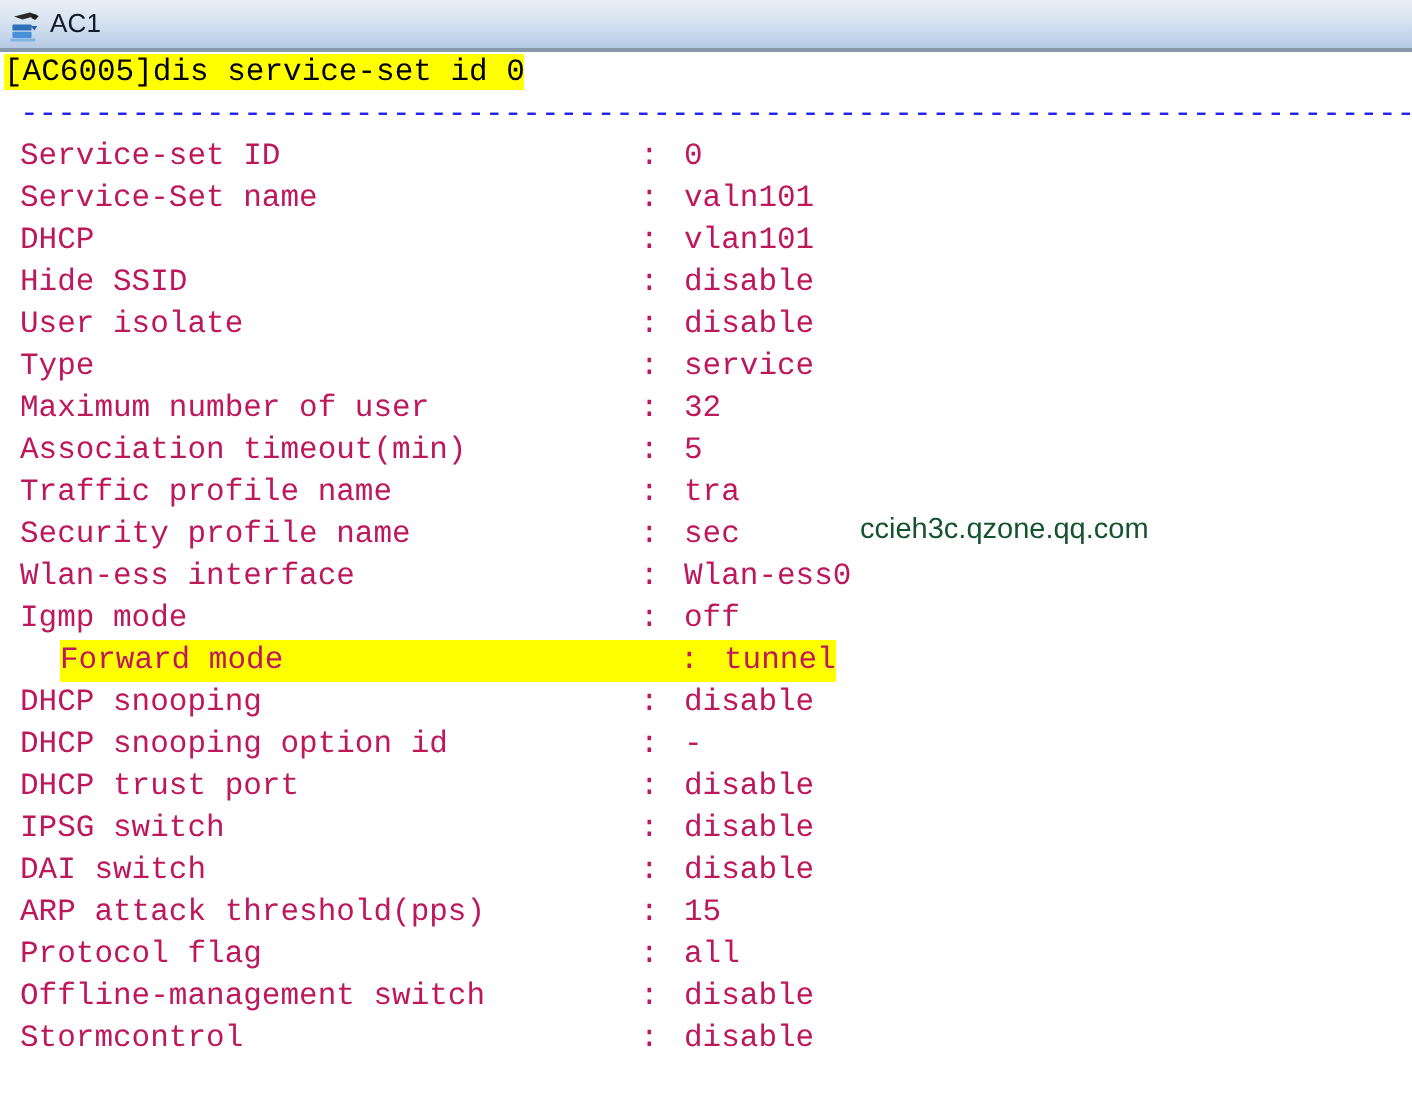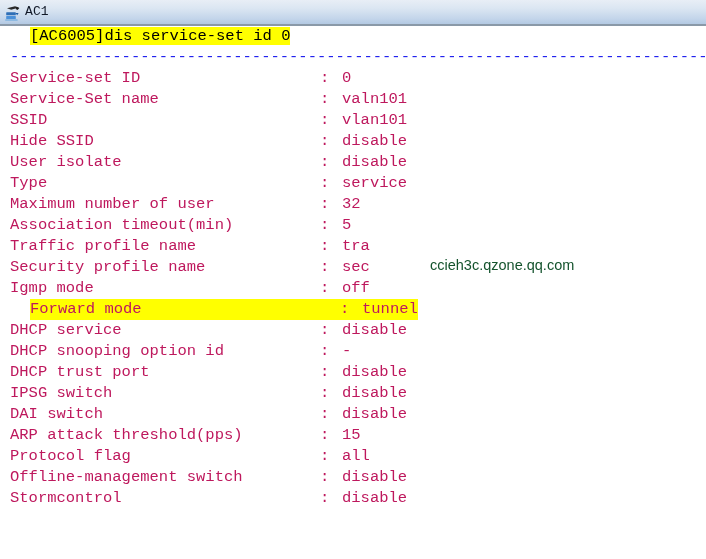--- a/index.html
+++ b/index.html
@@ -35,21 +35,21 @@
   }
   #title-bar-icon {
     width: 18px;
     height: 18px;
     flex: 0 0 18px;
     position: relative;
     margin-right: 3px;
     margin-top: 1px;
   }
   #title-bar-label {
-    font-family: Liberation Mono, monospace;
+    font-family: Liberation Sans, sans-serif;
     font-size: 13px;
     color: #111827;
     letter-spacing: 0.1px;
     line-height: 1;
     padding-bottom: 1px;
   }
 
   
   #terminal {
     position: relative;
@@ -72,21 +72,20 @@
 
   .term-line .seg {
     display: inline;
     white-space: pre;
   }
 
   
   #prompt-line {
     padding-left: 2px;
     color: #000000;
-    margin-left: 28px;
   }
   #prompt-line .hl {
     background: #ffff00;
     color: #000000;
   }
 
   
   #separator-line {
     padding-left: 10px;
     color: #2222ee;
@@ -152,31 +151,32 @@
 
   <div id="terminal">
 
     <div class="term-line" id="prompt-line"><span class="hl">[AC6005]dis service-set id 0</span></div>
 
     <div class="term-line" id="separator-line">-------------------------------------------------------------------------------</div>
 
     <div id="rows-container">
         <div class="term-line kv-row"><span class="seg"><span class="k">Service-set ID</span><span class="c">:</span><span class="v">0</span></span></div>
         <div class="term-line kv-row"><span class="seg"><span class="k">Service-Set name</span><span class="c">:</span><span class="v">valn101</span></span></div>
-        <div class="term-line kv-row"><span class="seg"><span class="k">SSID</span><span class="c">:</span><span class="v">vlan101</span></span></div>
+        <div class="term-line kv-row"><span class="seg"><span class="k">DHCP</span><span class="c">:</span><span class="v">vlan101</span></span></div>
         <div class="term-line kv-row"><span class="seg"><span class="k">Hide SSID</span><span class="c">:</span><span class="v">disable</span></span></div>
         <div class="term-line kv-row"><span class="seg"><span class="k">User isolate</span><span class="c">:</span><span class="v">disable</span></span></div>
         <div class="term-line kv-row"><span class="seg"><span class="k">Type</span><span class="c">:</span><span class="v">service</span></span></div>
         <div class="term-line kv-row"><span class="seg"><span class="k">Maximum number of user</span><span class="c">:</span><span class="v">32</span></span></div>
         <div class="term-line kv-row"><span class="seg"><span class="k">Association timeout(min)</span><span class="c">:</span><span class="v">5</span></span></div>
         <div class="term-line kv-row"><span class="seg"><span class="k">Traffic profile name</span><span class="c">:</span><span class="v">tra</span></span></div>
         <div class="term-line kv-row"><span class="seg"><span class="k">Security profile name</span><span class="c">:</span><span class="v">sec</span></span></div>
+        <div class="term-line kv-row"><span class="seg"><span class="k">Wlan-ess interface</span><span class="c">:</span><span class="v">Wlan-ess0</span></span></div>
         <div class="term-line kv-row"><span class="seg"><span class="k">Igmp mode</span><span class="c">:</span><span class="v">off</span></span></div>
         <div class="term-line kv-row highlight"><span class="hl-wrap"><span class="k">Forward mode</span><span class="c">:</span><span class="v">tunnel</span></span></div>
-        <div class="term-line kv-row"><span class="seg"><span class="k">DHCP service</span><span class="c">:</span><span class="v">disable</span></span></div>
+        <div class="term-line kv-row"><span class="seg"><span class="k">DHCP snooping</span><span class="c">:</span><span class="v">disable</span></span></div>
         <div class="term-line kv-row"><span class="seg"><span class="k">DHCP snooping option id</span><span class="c">:</span><span class="v">-</span></span></div>
         <div class="term-line kv-row"><span class="seg"><span class="k">DHCP trust port</span><span class="c">:</span><span class="v">disable</span></span></div>
         <div class="term-line kv-row"><span class="seg"><span class="k">IPSG switch</span><span class="c">:</span><span class="v">disable</span></span></div>
         <div class="term-line kv-row"><span class="seg"><span class="k">DAI switch</span><span class="c">:</span><span class="v">disable</span></span></div>
         <div class="term-line kv-row"><span class="seg"><span class="k">ARP attack threshold(pps)</span><span class="c">:</span><span class="v">15</span></span></div>
         <div class="term-line kv-row"><span class="seg"><span class="k">Protocol flag</span><span class="c">:</span><span class="v">all</span></span></div>
         <div class="term-line kv-row"><span class="seg"><span class="k">Offline-management switch</span><span class="c">:</span><span class="v">disable</span></span></div>
         <div class="term-line kv-row"><span class="seg"><span class="k">Stormcontrol</span><span class="c">:</span><span class="v">disable</span></span></div>
       </div>
 

